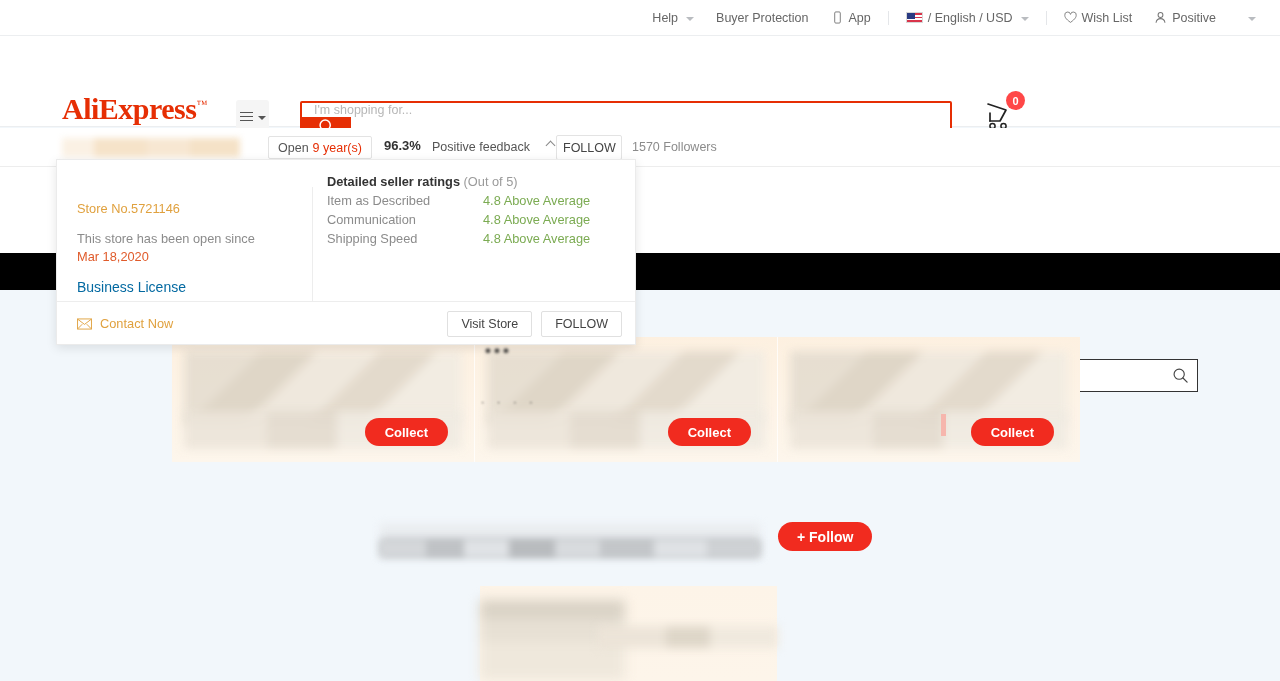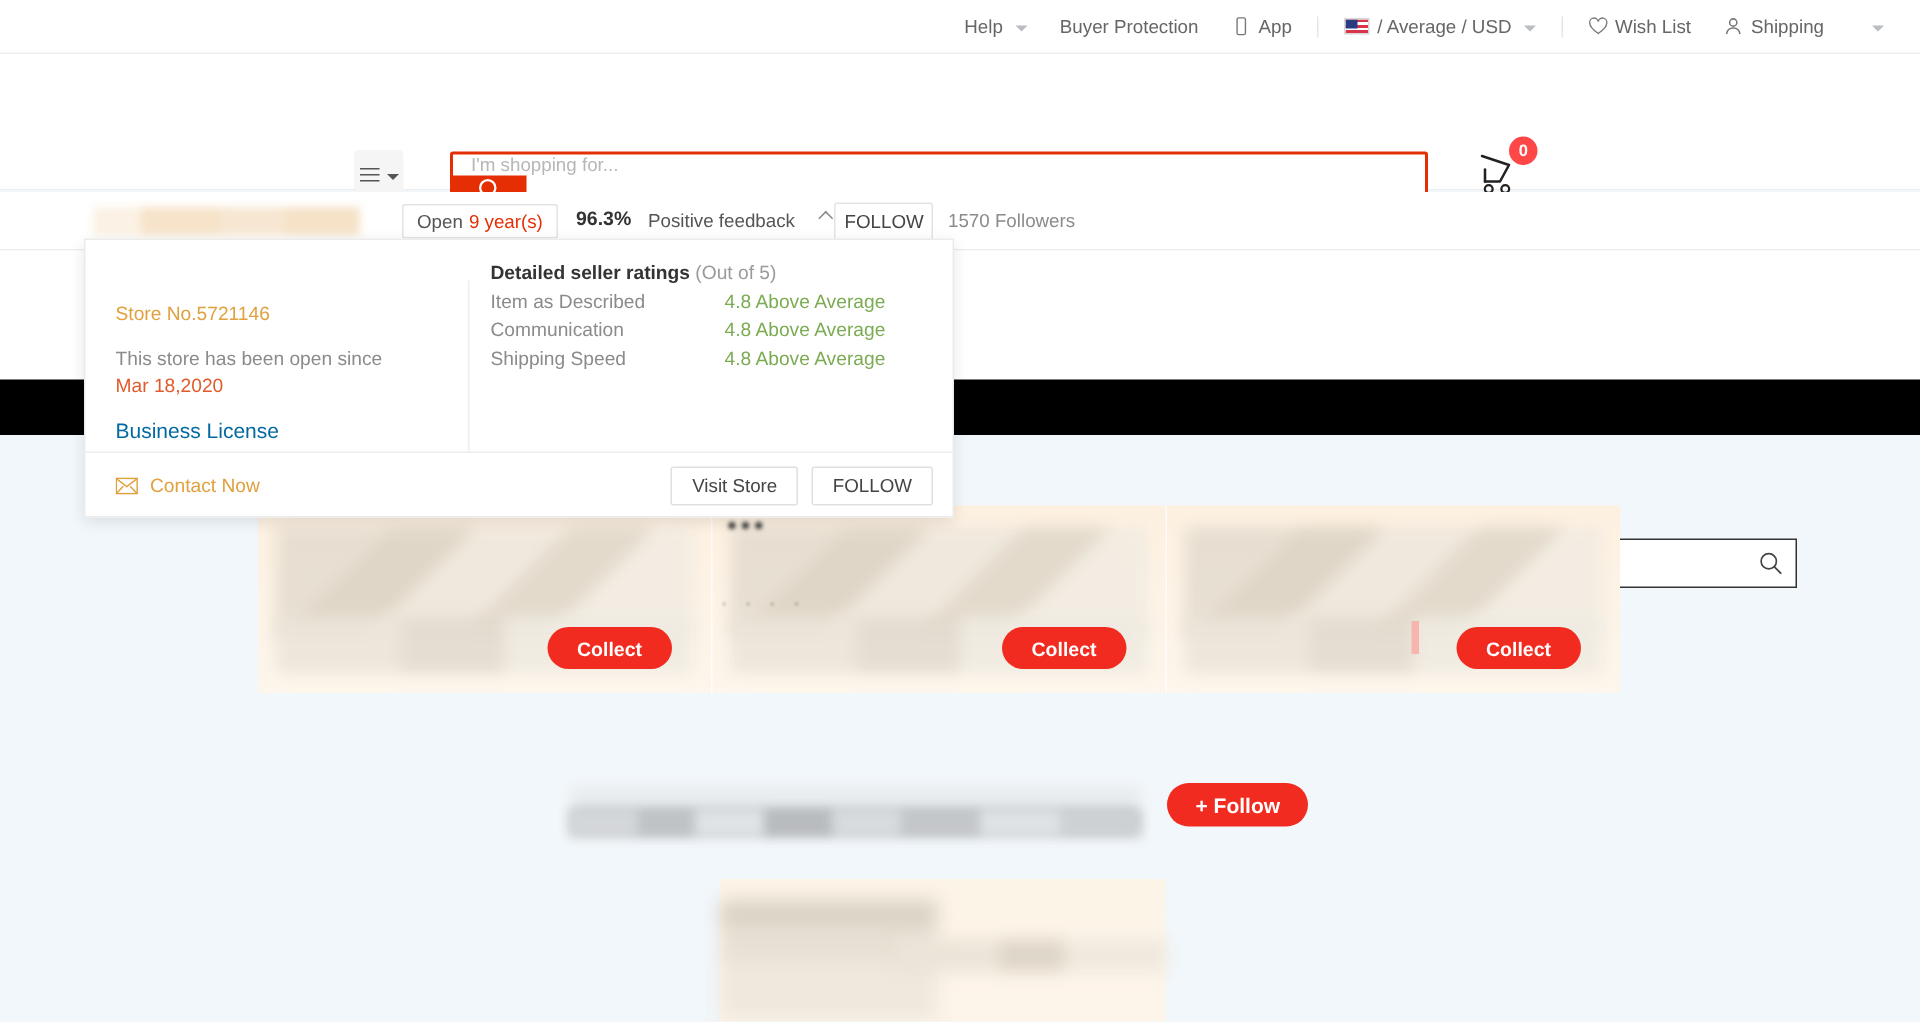--- a/index.html
+++ b/index.html
@@ -288,43 +288,46 @@
       <rect x="4" y="1" width="6" height="12" rx="1.2" fill="none" stroke="#777" stroke-width="1"></rect>
     </svg>
     <span>App</span>
   </div>
   <div class="divider-v"></div>
   <div class="tb-item">
     <span class="flag">
       <span class="stripes"></span>
         <span class="canton"></span>
     </span>
-    <span>/ Average / USD</span>
+    <span>/ English / USD</span>
     <span class="caret"></span>
   </div>
   <div class="divider-v"></div>
   <div class="tb-item">
     <svg class="icon-sm" viewBox="0 0 16 14">
       <path d="M8 13 C2 8.8 1 6.2 1 4.4 A3.4 3.4 0 0 1 8 3.2 A3.4 3.4 0 0 1 15 4.4 C15 6.2 14 8.8 8 13Z" fill="none" stroke="#777" stroke-width="1.1"></path>
     </svg>
     <span>Wish List</span>
   </div>
   <div class="tb-item">
     <svg class="icon-sm" viewBox="0 0 14 14">
       <circle cx="7" cy="4.3" r="2.6" fill="none" stroke="#777" stroke-width="1.1"></circle>
       <path d="M2.2 12.6 C2.6 9.4 4.6 8.2 7 8.2 C9.4 8.2 11.4 9.4 11.8 12.6" fill="none" stroke="#777" stroke-width="1.1"></path>
     </svg>
-    <span>Shipping</span>
+    <span>Positive</span>
   </div>
   <div class="tb-item" style="padding:0 14px 0 18px;">
     <span class="caret"></span>
   </div>
 </div>
 
 <div class="header">
+  <div class="logo">
+    <span>AliExpress</span><span class="tm">™</span>
+  </div>
 
   <div class="cat-btn">
     <span class="burger">
         <i></i>
         <i></i>
         <i></i>
       </span>
     <span class="caret" style="border-top-color:#555;"></span>
   </div>
 

